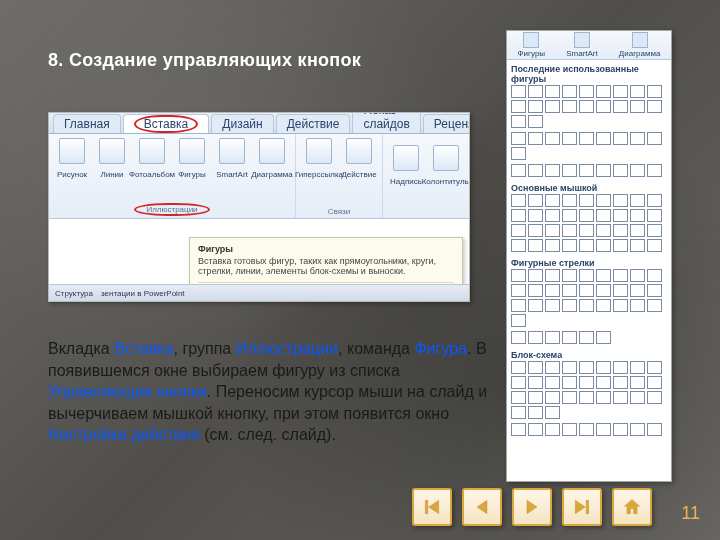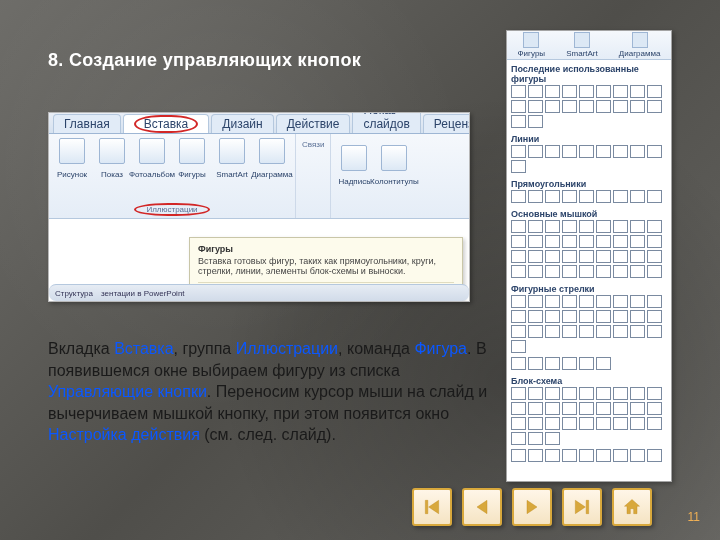--- a/index.html
+++ b/index.html
@@ -143,21 +143,20 @@
     right: 0;
     height: 16px;
     background: linear-gradient(#e6ecf4, #d1dbe9);
     border-top: 1px solid #b5c8de;
     font-size: 8px;
     color: #335;
     display:flex;
     align-items:center;
     padding-left:6px;
     gap:8px;
-    border-radius:7px;
   }
 
   
   .shapes-shot {
     position: absolute;
     right: 48px;
     top: 30px;
     width: 164px;
     height: 450px;
     background: #fff;
@@ -238,21 +237,21 @@
     box-shadow: 2px 2px 4px rgba(0,0,0,0.35);
     cursor: pointer;
   }
   .abtn svg { width: 20px; height: 20px; fill: #d8a83c; stroke:#c08a1e; stroke-width:0.5; }
 
   .page-num {
     position: absolute;
     right: 20px;
     bottom: 16px;
     color: #f0b055;
-    font-size: 12px;
+    font-size: 18px;
     font-weight: 500;
   }
 </style>
 </head>
 <body>
 
 <div class="slide">
 
   <div class="title">8. Создание управляющих кнопок</div>
 
@@ -268,21 +267,21 @@
     </div>
     <div class="ribbon-body">
       <div class="rgroup">
         <div class="icons">
           <div class="ricon">
               <div class="box"></div>
               <span>Рисунок</span>
             </div>
           <div class="ricon">
               <div class="box"></div>
-              <span>Показ</span>
+              <span>Линии</span>
             </div>
           <div class="ricon">
               <div class="box"></div>
               <span>Фотоальбом</span>
             </div>
           <div class="ricon">
               <div class="box"></div>
               <span>Фигуры</span>
             </div>
           <div class="ricon">
@@ -290,20 +289,30 @@
               <span>SmartArt</span>
             </div>
           <div class="ricon">
               <div class="box"></div>
               <span>Диаграмма</span>
             </div>
         </div>
         <div class="glabel redcirc">Иллюстрации</div>
       </div>
       <div class="rgroup">
+        <div class="icons">
+          <div class="ricon">
+              <div class="box"></div>
+              <span>Гиперссылка</span>
+            </div>
+          <div class="ricon">
+              <div class="box"></div>
+              <span>Действие</span>
+            </div>
+        </div>
         <div class="glabel">Связи</div>
       </div>
       <div class="rgroup" style="border-right:none;margin-top:7px;">
         <div class="icons">
           <div class="ricon">
               <div class="box"></div>
               <span>Надпись</span>
             </div>
           <div class="ricon">
               <div class="box"></div>
@@ -359,36 +368,34 @@
             <div class="sicon"></div>
             <div class="sicon"></div>
             <div class="sicon"></div>
             <div class="sicon"></div>
             <div class="sicon"></div>
             <div class="sicon"></div>
             <div class="sicon"></div>
           </div>
         </div>
         <div class="cat">
-          <h6>Линии</h6>
-          <div class="grid">
-            <div class="sicon"></div>
-            <div class="sicon"></div>
-            <div class="sicon"></div>
-            <div class="sicon"></div>
-            <div class="sicon"></div>
-            <div class="sicon"></div>
-            <div class="sicon"></div>
-            <div class="sicon"></div>
-            <div class="sicon"></div>
-            <div class="sicon"></div>
-          </div>
-        </div>
-        <div class="cat">
-          <h6>Прямоугольники</h6>
+          <div class="grid">
+            <div class="sicon"></div>
+            <div class="sicon"></div>
+            <div class="sicon"></div>
+            <div class="sicon"></div>
+            <div class="sicon"></div>
+            <div class="sicon"></div>
+            <div class="sicon"></div>
+            <div class="sicon"></div>
+            <div class="sicon"></div>
+            <div class="sicon"></div>
+          </div>
+        </div>
+        <div class="cat">
           <div class="grid">
             <div class="sicon"></div>
             <div class="sicon"></div>
             <div class="sicon"></div>
             <div class="sicon"></div>
             <div class="sicon"></div>
             <div class="sicon"></div>
             <div class="sicon"></div>
             <div class="sicon"></div>
             <div class="sicon"></div>

